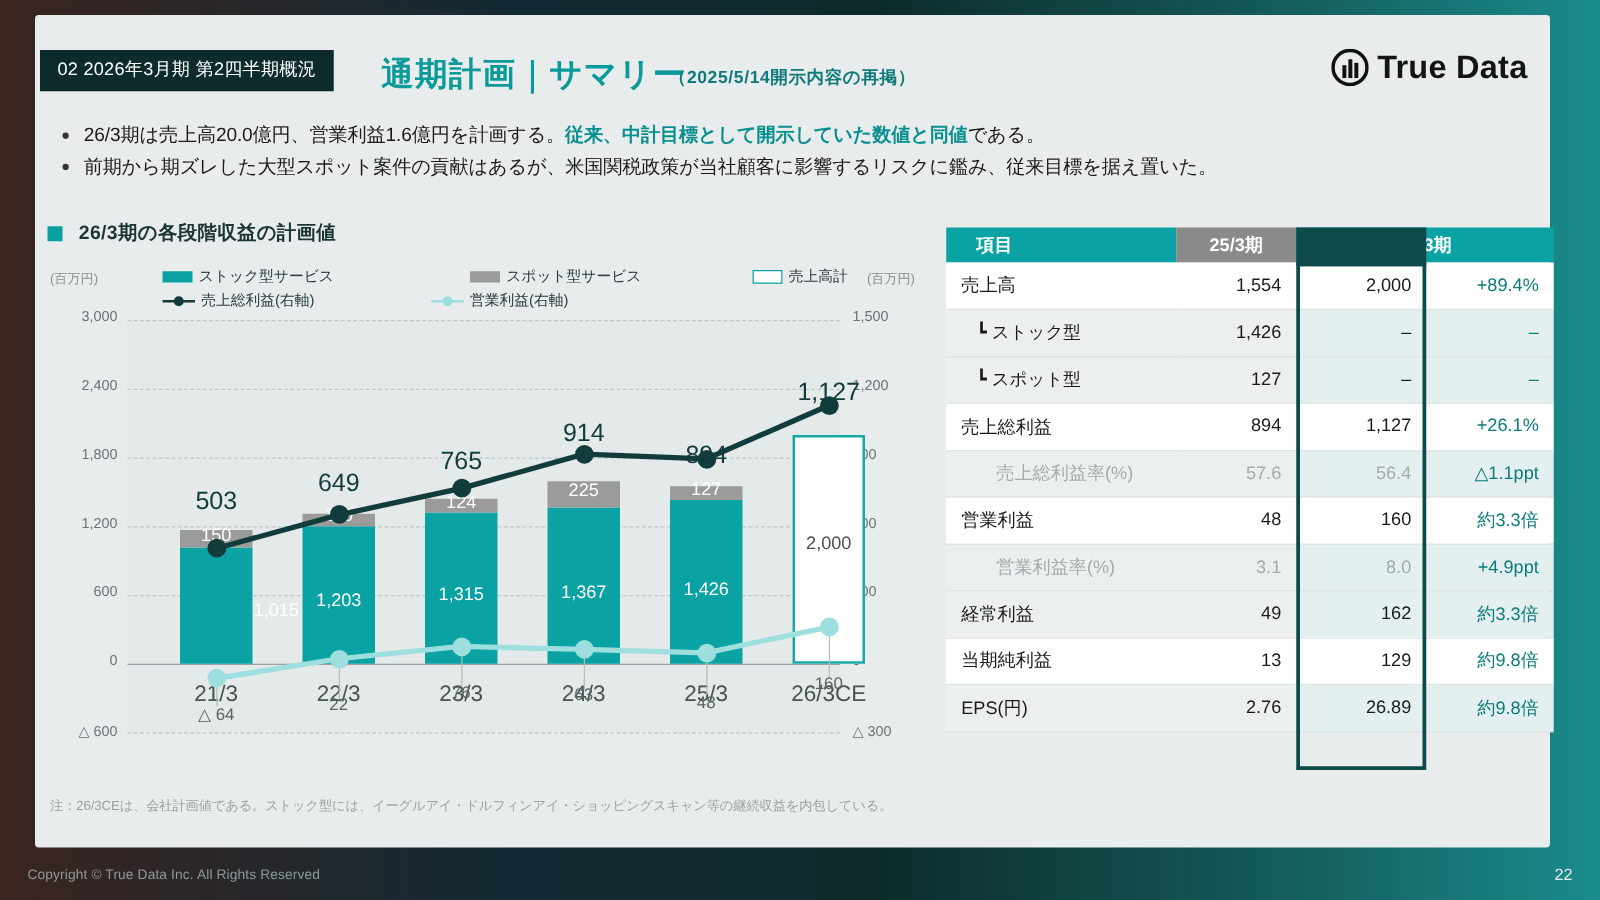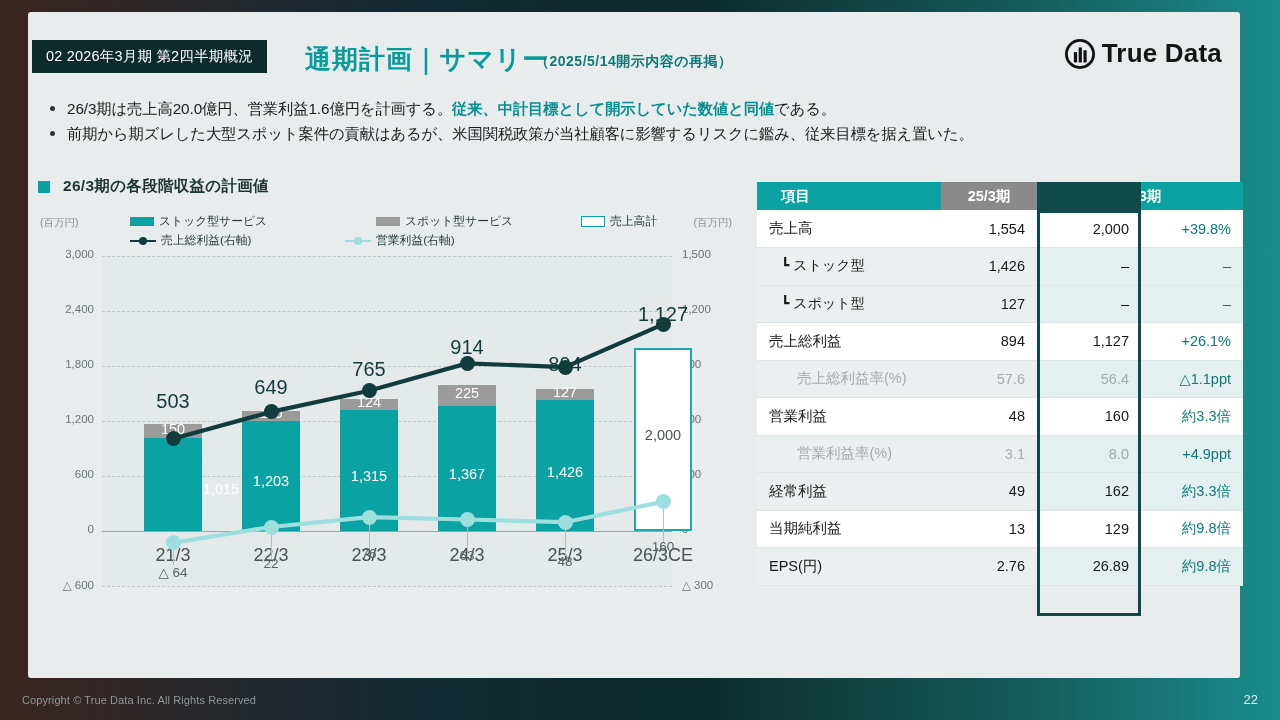--- a/index.html
+++ b/index.html
@@ -235,21 +235,21 @@
   <div id="chart-area">
     <span class="unit-label" id="unit-left">(百万円)</span>
     <span class="unit-label" id="unit-right">(百万円)</span>
 
     <div id="legend">
       <div class="legend-line">
         <span class="legend-item" style="width:246px">
           <span class="lg-sw teal"></span>
           <span>ストック型サービス</span>
         </span>
-        <span class="legend-item" style="width:205px">
+        <span class="legend-item" style="width:226px">
           <span class="lg-sw gray"></span>
           <span>スポット型サービス</span>
         </span>
         <span class="legend-item">
           <span class="lg-sw hollow"></span>
           <span>売上高計</span>
         </span>
       </div>
       <div class="legend-line">
         <span class="legend-item" style="width:215px">
@@ -378,20 +378,21 @@
 
       <div class="op-label" style="left:71px;  top:308px;">△ 64</div>
       <div class="op-label" style="left:169px; top:300px;">22</div>
       <div class="op-label" style="left:267px; top:290px;">76</div>
       <div class="op-label" style="left:365px; top:292px;">63</div>
       <div class="op-label" style="left:463px; top:298px;">48</div>
       <div class="op-label" style="left:561px; top:283px;">160</div>
     </div>
   </div>
 
+  <div id="note">注：26/3CEは、会社計画値である。ストック型には、イーグルアイ・ドルフィンアイ・ショッピングスキャン等の継続収益を内包している。</div>
 
   <div id="table-wrap">
     <div id="plan-frame-head"></div>
     <div id="plan-frame"></div>
     <table>
       <colgroup>
         <col class="col-item">
           <col class="col-a">
           <col class="col-b">
           <col class="col-c">
@@ -401,21 +402,21 @@
           <th class="h-item">項目</th>
           <th class="h-gray">25/3期</th>
           <th class="h-teal" colspan="2">26/3期</th>
         </tr>
       </thead>
       <tbody>
         <tr class="odd">
             <td class="name">売上高</td>
             <td class="num">1,554</td>
             <td class="num c-plan">2,000</td>
-            <td class="num c-yoy">+39.8%</td>
+            <td class="num c-yoy">+89.4%</td>
           </tr>
         <tr class="even">
             <td class="name sub">┗ ストック型</td>
             <td class="num">1,426</td>
             <td class="num c-plan">–</td>
             <td class="num c-yoy">–</td>
           </tr>
         <tr class="even">
             <td class="name sub">┗ スポット型</td>
             <td class="num">127</td>

